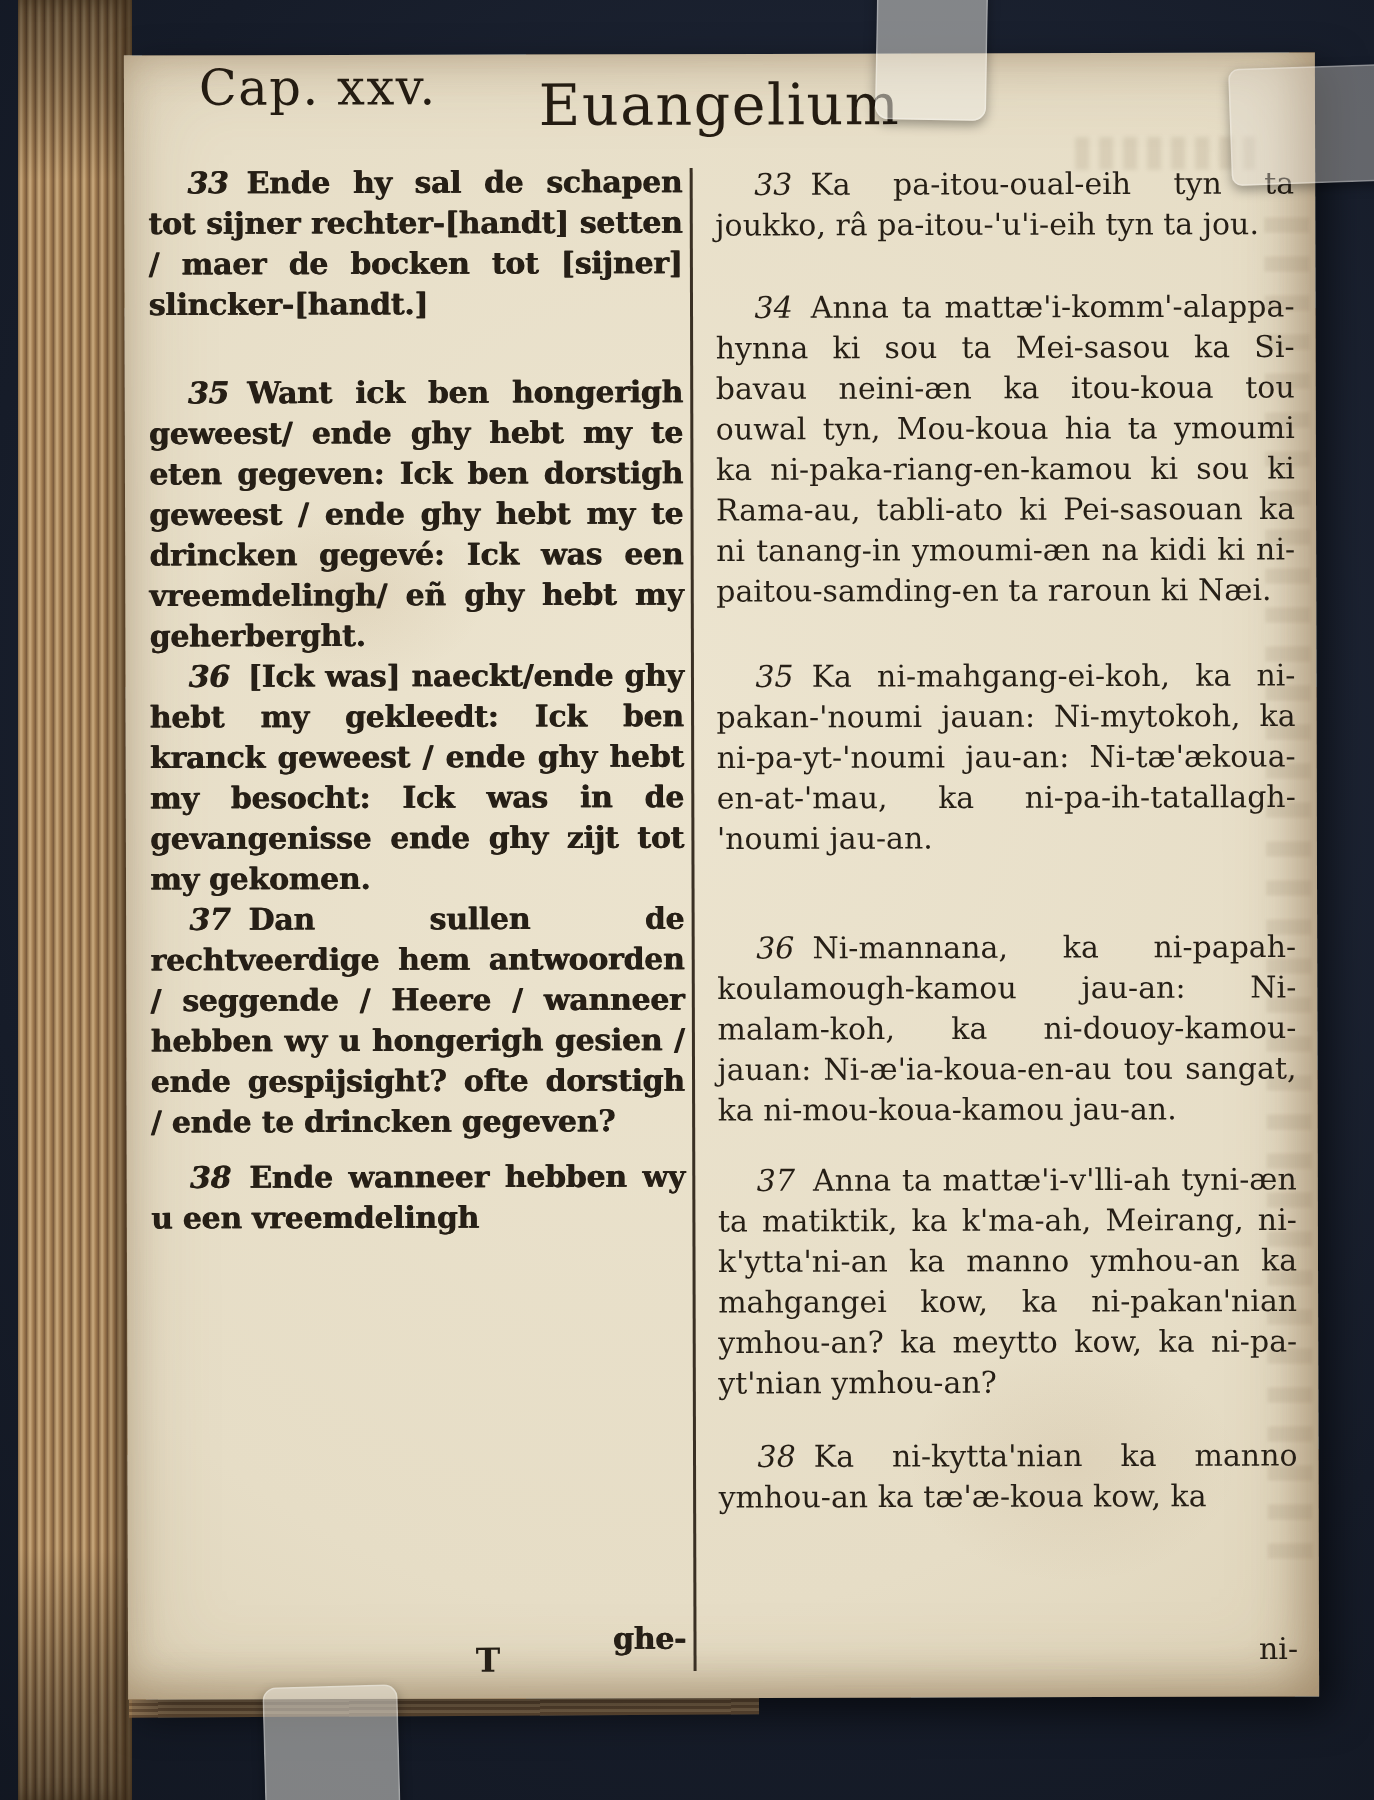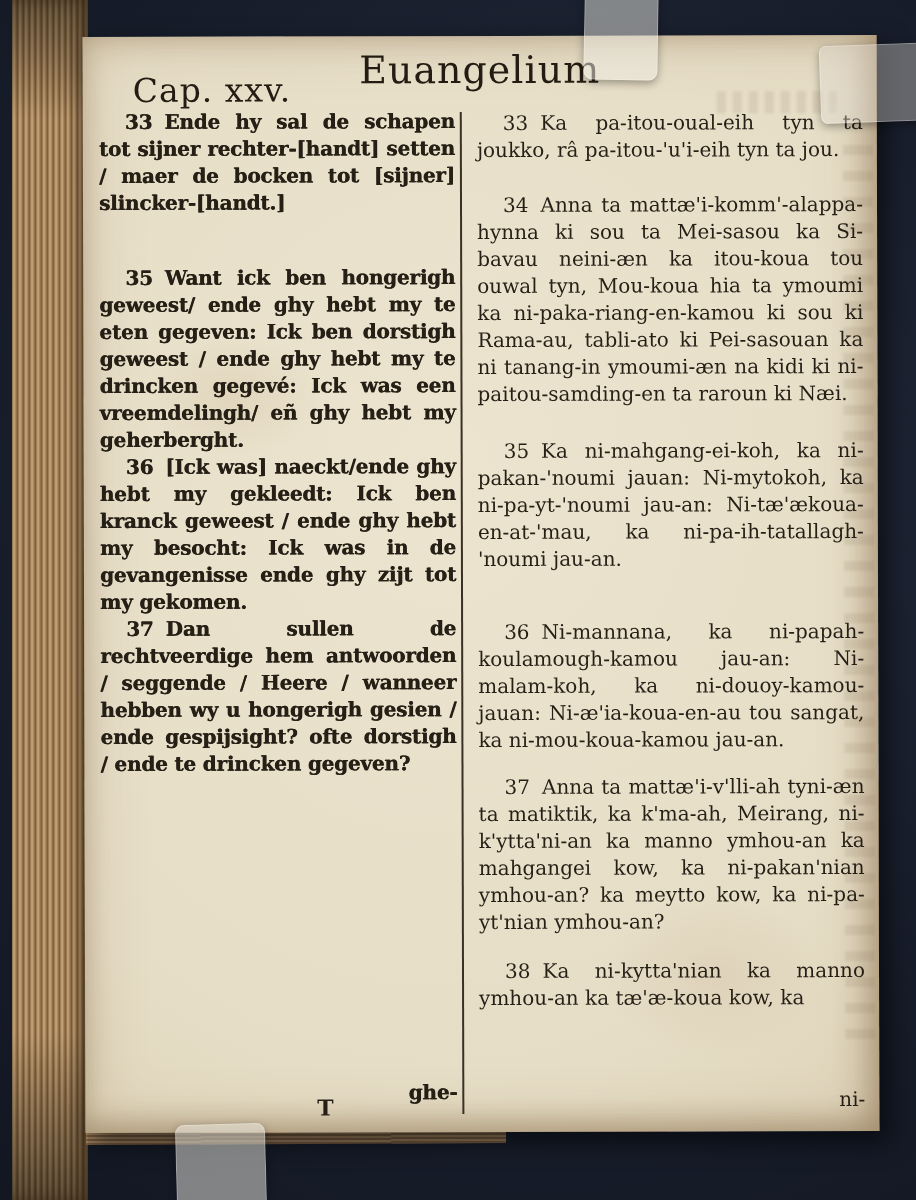--- a/index.html
+++ b/index.html
@@ -20,30 +20,30 @@
       inset 0 -12px 25px rgba(110,80,45,0.22), 8px 10px 26px rgba(0,0,0,0.6);}
   .stain{position:absolute;border-radius:50%;pointer-events:none;}
   .stain.s1{left:60px;top:300px;width:180px;height:120px;background:radial-gradient(closest-side,rgba(150,110,60,0.10),rgba(150,110,60,0));}
   .stain.s2{left:520px;top:860px;width:220px;height:160px;background:radial-gradient(closest-side,rgba(140,100,55,0.09),rgba(140,100,55,0));}
   
   .bleed{position:absolute;right:4px;top:110px;bottom:90px;width:30px;opacity:0.55;filter:blur(1px);
     background:repeating-linear-gradient(180deg, rgba(115,95,65,0.20) 0 10px, rgba(0,0,0,0) 10px 26px);}
   .bleed-top{position:absolute;right:40px;top:56px;width:120px;height:22px;opacity:0.35;filter:blur(1.5px);
     background:repeating-linear-gradient(90deg, rgba(115,95,65,0.35) 0 9px, rgba(0,0,0,0) 9px 16px);}
   
-  .chapter{position:absolute;left:50px;top:34px;font-size:33px;color:#241c12;letter-spacing:1px;}
+  .chapter{position:absolute;left:50px;top:2px;font-size:33px;color:#241c12;letter-spacing:1px;}
   .title{position:absolute;left:0;right:0;top:12px;text-align:center;font-size:38px;color:#241c12;letter-spacing:1px;}
   
   .divider{position:absolute;left:377px;top:76px;width:2px;height:1002px;background:#3a3024;}
   .col{position:absolute;top:72px;font-size:20px;line-height:27px;color:#261f16;text-align:justify;}
   .col-left{left:16px;width:356px;}
   .col-right{left:394px;width:386px;}
   .blackletter{font-weight:700;letter-spacing:-0.2px;text-shadow:0.45px 0 currentColor;}
   p.verse{margin:0;text-indent:26px;}
-  .vnum{padding-right:12px;}
+  .vnum{padding-right:12px;font-style:italic;}
   .catchword{position:absolute;font-size:20px;color:#261f16;text-align:right;}
   .catchword.cw-left{left:16px;width:356px;top:1044px;}
   .catchword.cw-right{left:394px;width:386px;top:1052px;}
   .sig{position:absolute;left:210px;top:1058px;width:60px;text-align:center;font-size:22px;font-weight:700;color:#261f16;}
   
   .tab{position:absolute;z-index:5;background:rgba(238,236,228,0.50);border:1px solid rgba(255,255,255,0.28);
     box-shadow:0 3px 8px rgba(0,0,0,0.35);}
   .tab-top{left:584px;top:-8px;width:72px;height:86px;border-radius:0 0 9px 9px;transform:rotate(1deg);}
   .tab-right{left:820px;top:44px;width:120px;height:76px;border-radius:7px;transform:rotate(-2deg);background:rgba(225,222,212,0.38);}
   .tab-bottom{left:176px;top:1124px;width:88px;height:86px;border-radius:9px 9px 0 0;transform:rotate(-1.5deg);}
@@ -67,28 +67,31 @@
 
     <div class="chapter">Cap. xxv.</div>
     <div class="title">Euangelium</div>
 
     <div class="divider"></div>
 
     <div class="col col-left blackletter">
       <p class="verse">
         <span class="vnum">33</span><span class="vtext">Ende hy sal de schapen tot sijner rechter-[handt] setten / maer de bocken tot [sijner] slincker-[handt.]</span>
       </p>
-      <p class="verse" style="margin-top:48px">
+      <p class="verse" style="margin-top:32px">
         <span class="vnum">35</span><span class="vtext">Want ick ben hongerigh geweest/ ende ghy hebt my te eten gegeven: Ick ben dorstigh geweest / ende ghy hebt my te drincken gegevé: Ick was een vreemdelingh/ eñ ghy hebt my geherberght.</span>
       </p>
       <p class="verse" style="">
         <span class="vnum">36</span><span class="vtext">[Ick was] naeckt/ende ghy hebt my gekleedt: Ick ben kranck geweest / ende ghy hebt my besocht: Ick was in de gevangenisse ende ghy zijt tot my gekomen.</span>
       </p>
       <p class="verse" style="">
         <span class="vnum">37</span><span class="vtext">Dan sullen de rechtveerdige hem antwoorden / seggende / Heere / wanneer hebben wy u hongerigh gesien / ende gespijsight? ofte dorstigh / ende te drincken gegeven?</span>
+      </p>
+      <p class="verse" style="margin-top:10px">
+        <span class="vnum">38</span><span class="vtext">Ende wanneer hebben wy u een vreemdelingh</span>
       </p>
     </div>
 
     <div class="col col-right">
       <p class="verse" style="margin-top:2px">
         <span class="vnum">33</span><span class="vtext">Ka pa-itou-oual-eih tyn ta joukko, râ pa-itou-'u'i-eih tyn ta jou.</span>
       </p>
       <p class="verse" style="margin-top:28px">
         <span class="vnum">34</span><span class="vtext">Anna ta mattæ'i-komm'-alappa-hynna ki sou ta Mei-sasou ka Si-bavau neini-æn ka itou-koua tou ouwal tyn, Mou-koua hia ta ymoumi ka ni-paka-riang-en-kamou ki sou ki Rama-au, tabli-ato ki Pei-sasouan ka ni tanang-in ymoumi-æn na kidi ki ni-paitou-samding-en ta raroun ki Næi.</span>
       </p>

